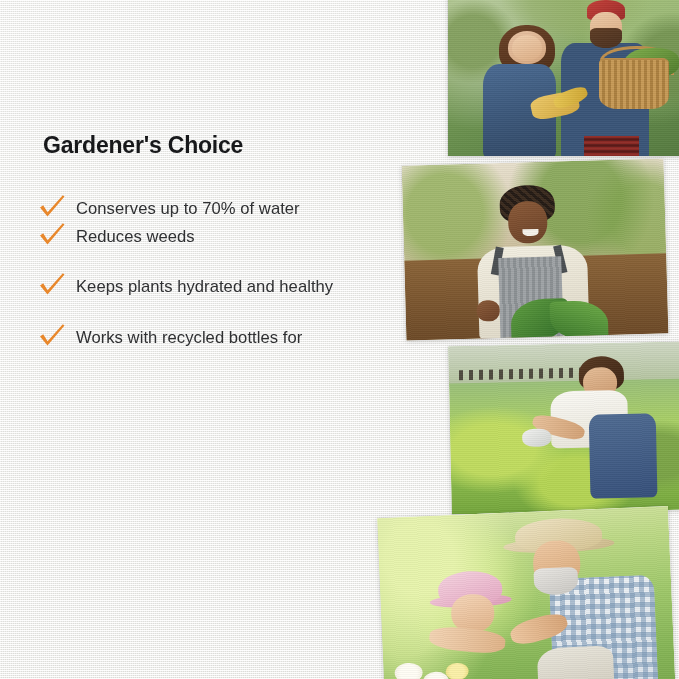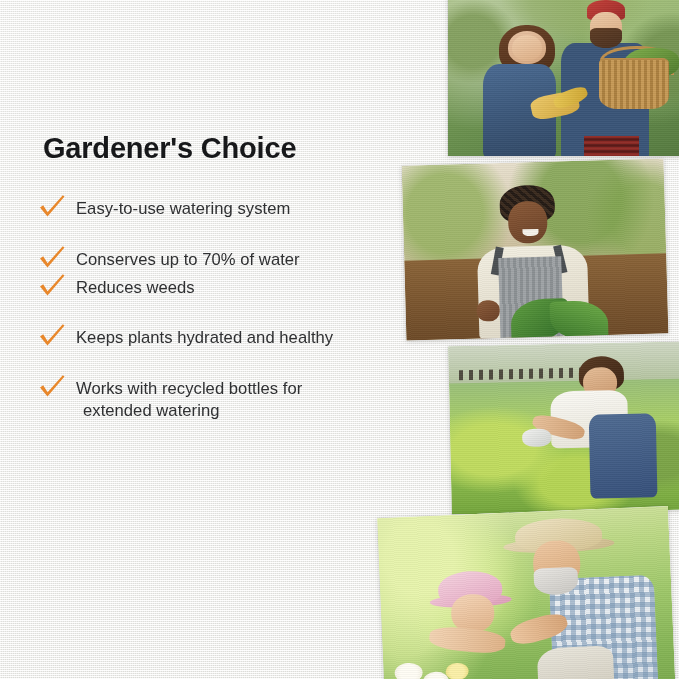--- a/index.html
+++ b/index.html
@@ -16,21 +16,21 @@
       repeating-linear-gradient(0deg, rgba(255,255,255,.85) 0 1px, rgba(214,214,210,.40) 1px 2px),
       repeating-linear-gradient(90deg, rgba(255,255,255,.85) 0 1px, rgba(210,210,206,.36) 1px 2px),
       repeating-linear-gradient(0deg, rgba(0,0,0,.018) 0 3px, rgba(255,255,255,0) 3px 6px),
       linear-gradient(180deg,#f7f7f6 0%,#f1f1ef 55%,#ededeb 100%);
   }
 
   
   #copy{position:absolute;left:0;top:0;width:430px;height:679px;}
   .title{
     position:absolute;left:43px;top:133px;
-    font-size:29px;font-weight:bold;color:#17181a;
+    font-size:23px;font-weight:bold;color:#17181a;
     letter-spacing:-0.2px;line-height:1.1;white-space:nowrap;
   }
   .bullets{position:absolute;left:37px;top:196px;width:390px;}
   .bullet{position:relative;display:flex;align-items:flex-start;min-height:22px;}
   .tick{
     position:relative;flex:0 0 auto;width:30px;height:28px;margin-right:9px;
   }
   .tick svg{position:absolute;left:0;top:-2px;width:30px;height:28px;display:block;}
   .btext{
     font-size:16.6px;color:#2f3032;line-height:1.30;
@@ -195,28 +195,20 @@
 <body>
 
 <div id="stage">
 
   <div id="copy">
 
     <div class="title">Gardener's Choice</div>
 
     <div class="bullets">
 
-      <div class="bullet sp-1">
-        <span class="tick">
-          <svg viewBox="0 0 30 28">
-              <path d="M3 13.5 L10.5 22.5 L27.5 2.5 L25.8 1.2 L10.6 18.2 L6.2 11.3 Z" fill="#e8872b"></path>
-            </svg>
-        </span>
-        <span class="btext">Easy-to-use watering system</span>
-      </div>
 
       <div class="bullet sp-2">
         <span class="tick">
           <svg viewBox="0 0 30 28">
               <path d="M3 13.5 L10.5 22.5 L27.5 2.5 L25.8 1.2 L10.6 18.2 L6.2 11.3 Z" fill="#e8872b"></path>
             </svg>
         </span>
         <span class="btext">Conserves up to 70% of water</span>
       </div>
 
@@ -237,21 +229,21 @@
         </span>
         <span class="btext">Keeps plants hydrated and healthy</span>
       </div>
 
       <div class="bullet sp-5">
         <span class="tick">
           <svg viewBox="0 0 30 28">
               <path d="M3 13.5 L10.5 22.5 L27.5 2.5 L25.8 1.2 L10.6 18.2 L6.2 11.3 Z" fill="#e8872b"></path>
             </svg>
         </span>
-        <span class="btext"><span>Works with recycled bottles for</span><span class="l2">extended watering</span></span>
+        <span class="btext"><span>Works with recycled bottles for</span></span>
       </div>
 
 
     </div>
   </div>
 
   <div id="collage">
 
     <div class="photo" id="photo1">
       <div class="inner">

